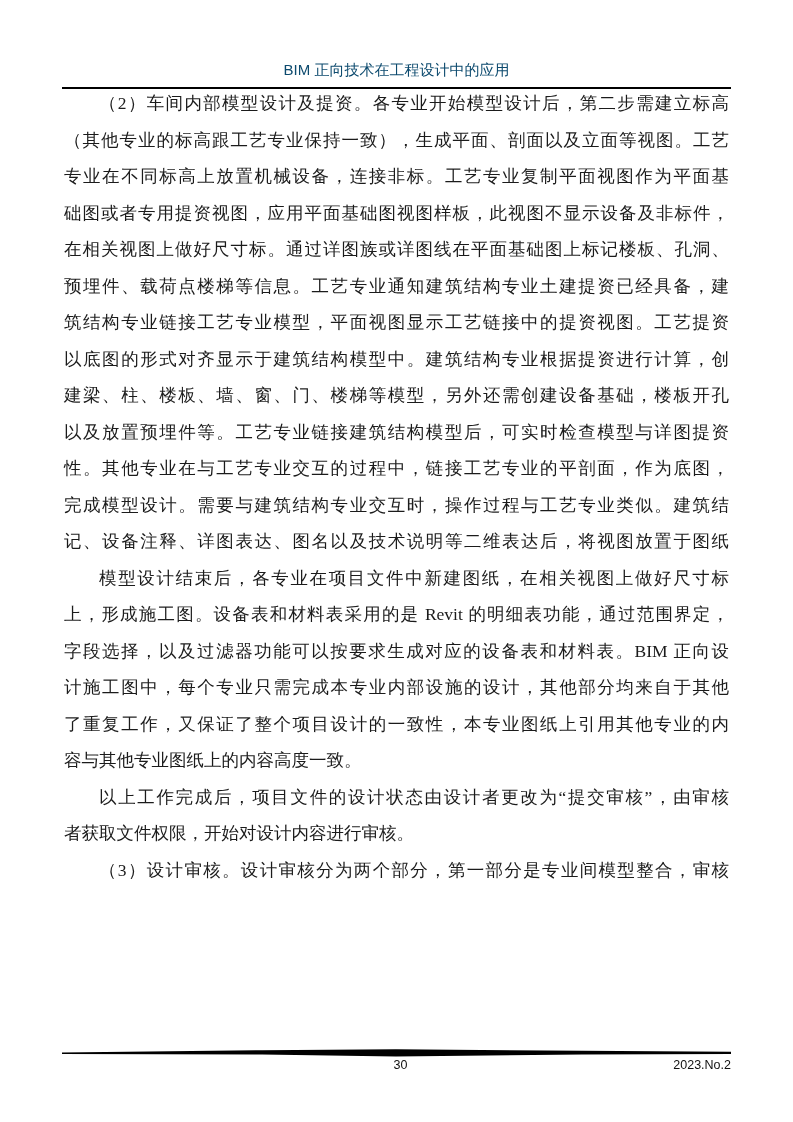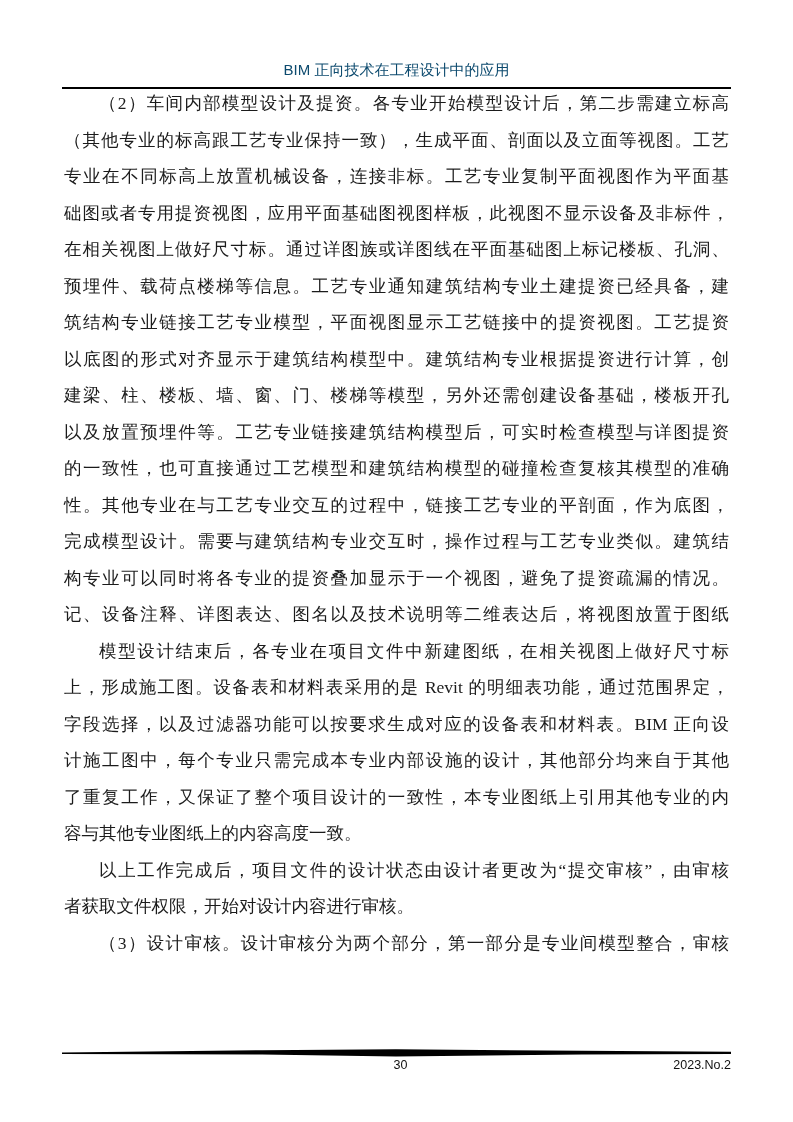--- a/index.html
+++ b/index.html
@@ -77,24 +77,22 @@
     <div class="line indent fill">（2）车间内部模型设计及提资。各专业开始模型设计后，第二步需建立标高</div>
     <div class="line fill">（其他专业的标高跟工艺专业保持一致），生成平面、剖面以及立面等视图。工艺</div>
     <div class="line fill">专业在不同标高上放置机械设备，连接非标。工艺专业复制平面视图作为平面基</div>
     <div class="line fill">础图或者专用提资视图，应用平面基础图视图样板，此视图不显示设备及非标件，</div>
     <div class="line fill">在相关视图上做好尺寸标。通过详图族或详图线在平面基础图上标记楼板、孔洞、</div>
     <div class="line fill">预埋件、载荷点楼梯等信息。工艺专业通知建筑结构专业土建提资已经具备，建</div>
     <div class="line fill">筑结构专业链接工艺专业模型，平面视图显示工艺链接中的提资视图。工艺提资</div>
     <div class="line fill">以底图的形式对齐显示于建筑结构模型中。建筑结构专业根据提资进行计算，创</div>
     <div class="line fill">建梁、柱、楼板、墙、窗、门、楼梯等模型，另外还需创建设备基础，楼板开孔</div>
     <div class="line fill">以及放置预埋件等。工艺专业链接建筑结构模型后，可实时检查模型与详图提资</div>
-    <div class="line fill">的一致性，也可直接通过工艺模型和建筑结构模型的碰撞检查复核其模型的准确</div>
     <div class="line fill">性。其他专业在与工艺专业交互的过程中，链接工艺专业的平剖面，作为底图，</div>
     <div class="line fill">完成模型设计。需要与建筑结构专业交互时，操作过程与工艺专业类似。建筑结</div>
-    <div class="line fill">构专业可以同时将各专业的提资叠加显示于一个视图，避免了提资疏漏的情况。</div>
     <div class="line fill">记、设备注释、详图表达、图名以及技术说明等二维表达后，将视图放置于图纸</div>
     <div class="line indent fill">模型设计结束后，各专业在项目文件中新建图纸，在相关视图上做好尺寸标</div>
     <div class="line fill">上，形成施工图。设备表和材料表采用的是 Revit 的明细表功能，通过范围界定，</div>
     <div class="line fill">字段选择，以及过滤器功能可以按要求生成对应的设备表和材料表。BIM 正向设</div>
     <div class="line fill">计施工图中，每个专业只需完成本专业内部设施的设计，其他部分均来自于其他</div>
     <div class="line fill">了重复工作，又保证了整个项目设计的一致性，本专业图纸上引用其他专业的内</div>
     <div class="line">容与其他专业图纸上的内容高度一致。</div>
     <div class="line indent fill">以上工作完成后，项目文件的设计状态由设计者更改为“提交审核”，由审核</div>
     <div class="line">者获取文件权限，开始对设计内容进行审核。</div>
     <div class="line indent fill">（3）设计审核。设计审核分为两个部分，第一部分是专业间模型整合，审核</div>

